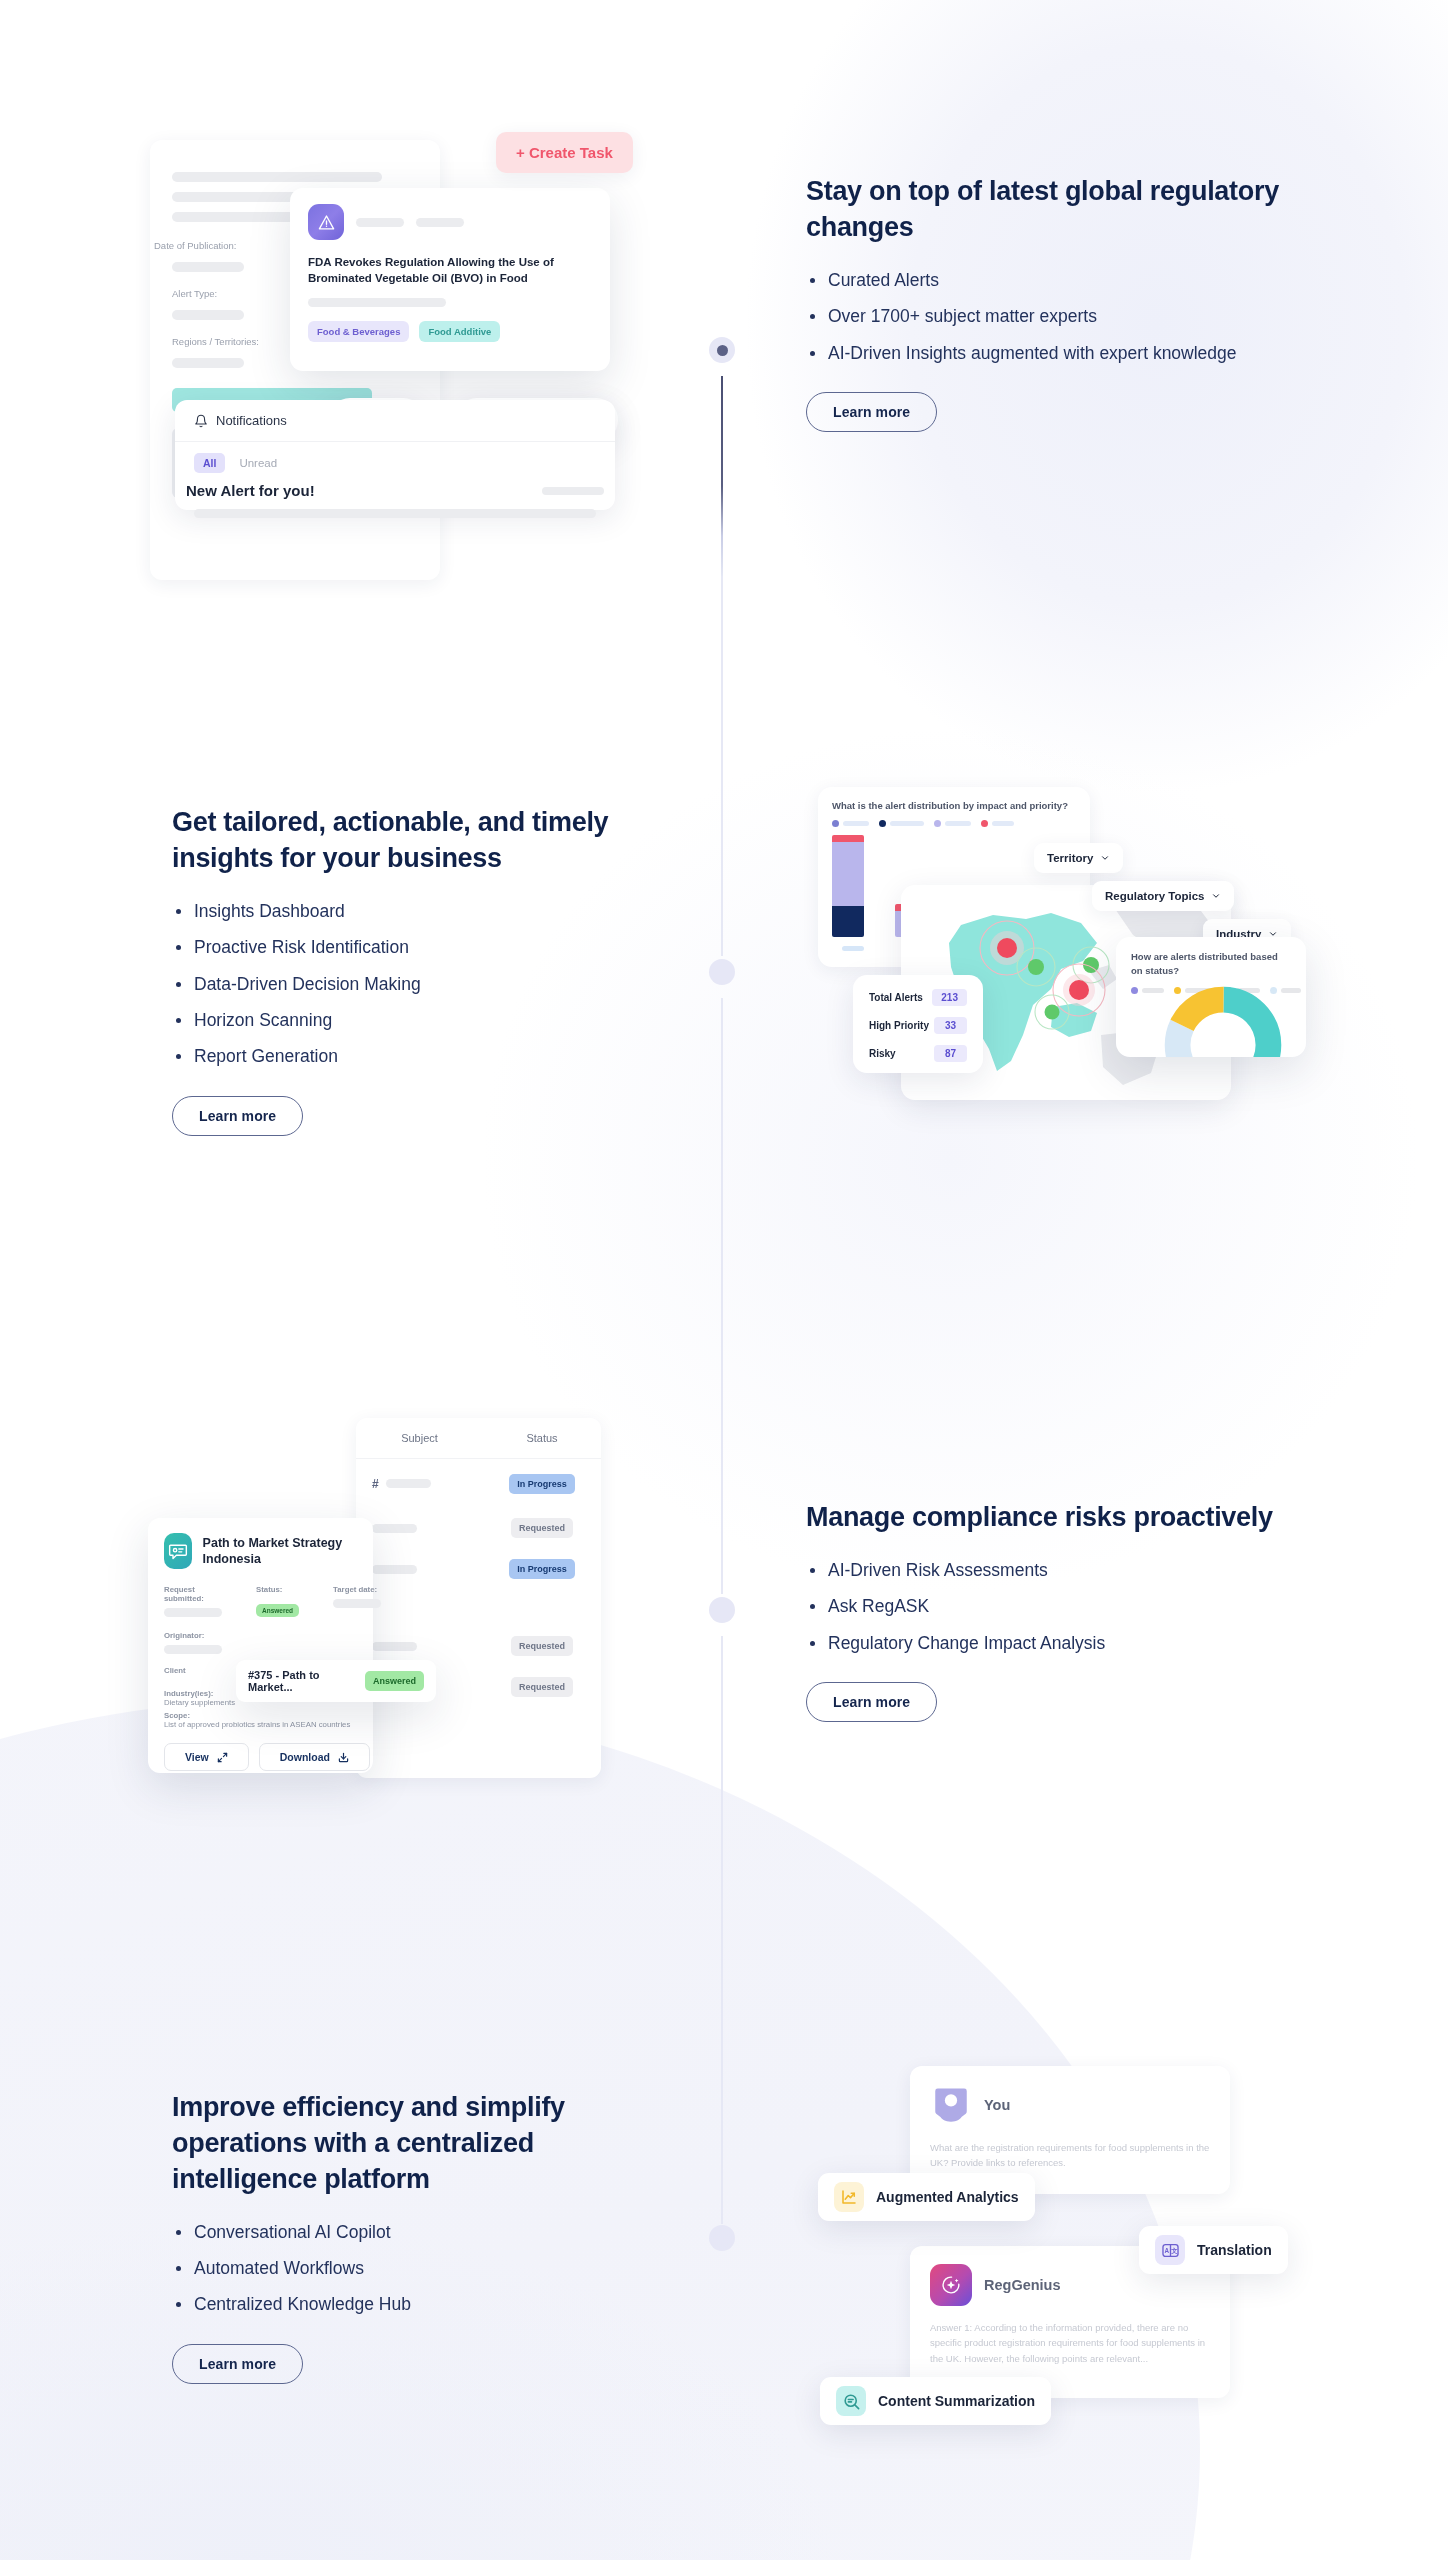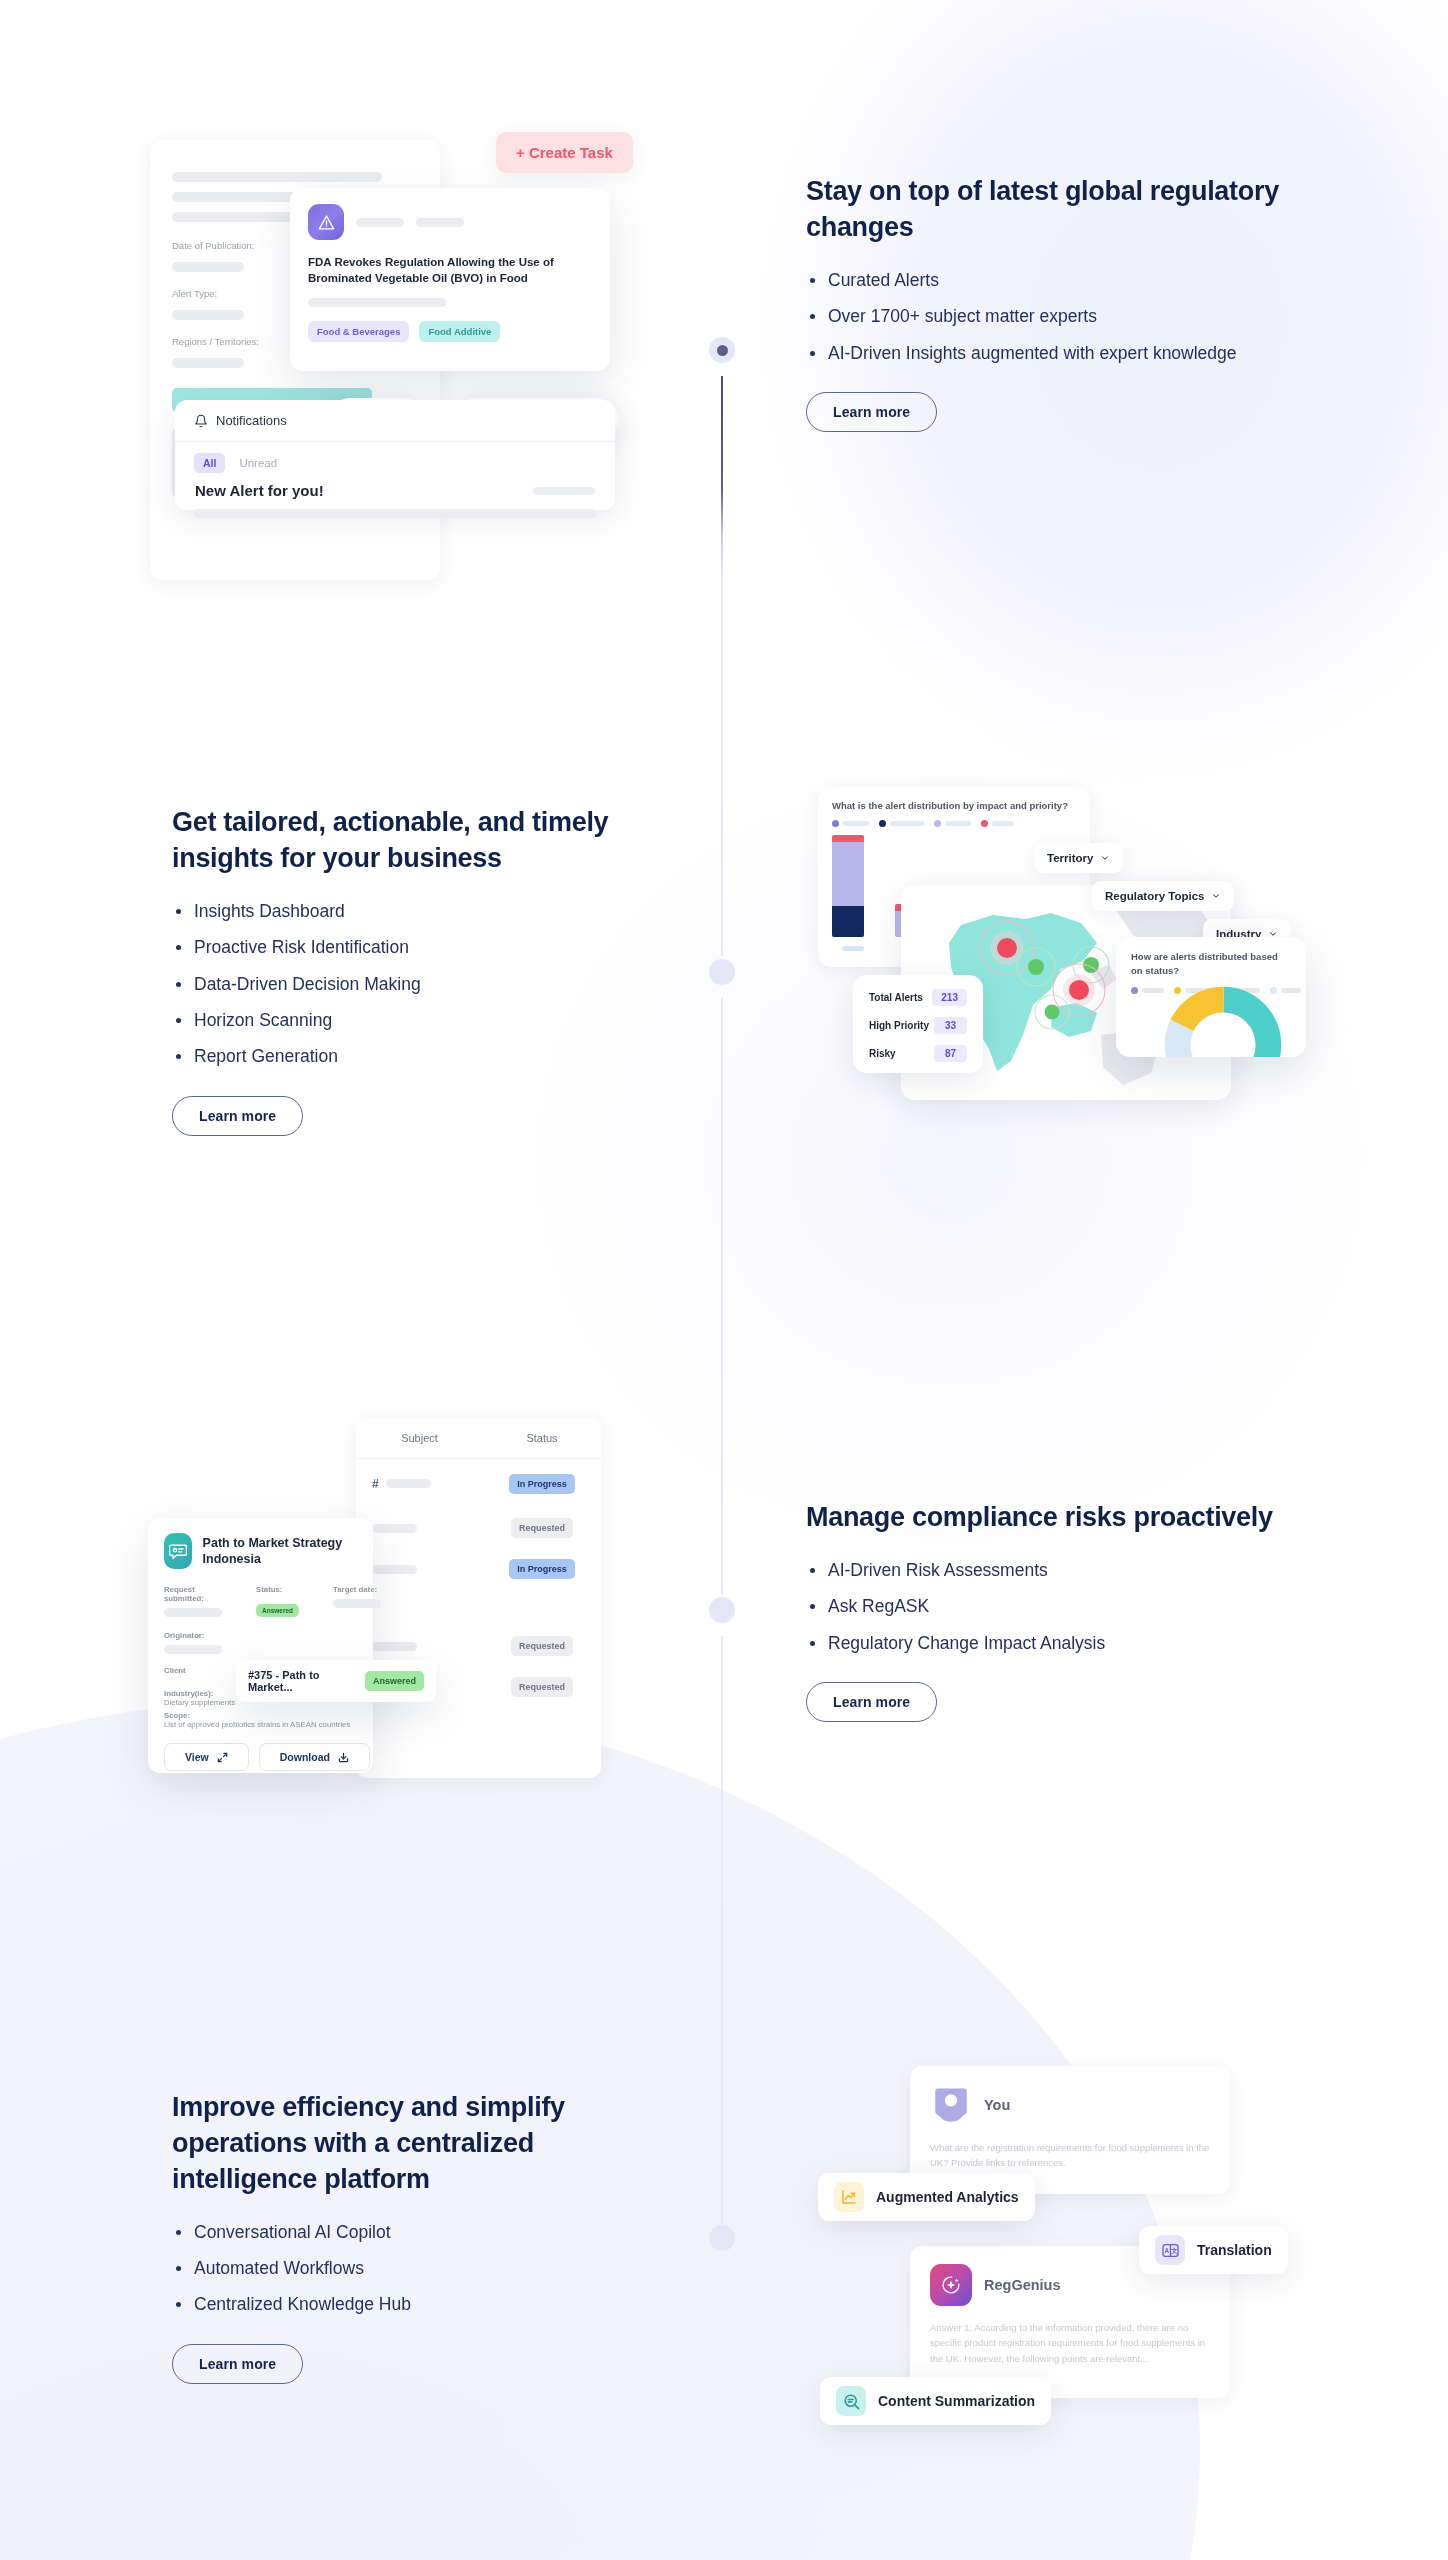--- a/index.html
+++ b/index.html
@@ -187,21 +187,21 @@
     </div>
 </div>
 
 <div class="s1">
 
   <div class="card doc-card sh-sm">
     <div class="skel" style="position:absolute;left:22px;top:32px;width:210px;height:10px;"></div>
     <div class="skel" style="position:absolute;left:22px;top:52px;width:180px;height:10px;"></div>
     <div class="skel" style="position:absolute;left:22px;top:72px;width:180px;height:10px;"></div>
 
-    <div class="lbl-mini" style="position:absolute;left:22px;top:100px;">Date of Publication:</div>
+    <div class="lbl-mini" style="position:absolute;left:4px;top:100px;">Date of Publication:</div>
     <div class="skel" style="position:absolute;left:22px;top:122px;width:72px;height:10px;"></div>
     <div class="lbl-mini" style="position:absolute;left:22px;top:148px;">Alert Type:</div>
     <div class="skel" style="position:absolute;left:22px;top:170px;width:72px;height:10px;"></div>
     <div class="lbl-mini" style="position:absolute;left:22px;top:196px;">Regions / Territories:</div>
     <div class="skel" style="position:absolute;left:22px;top:218px;width:72px;height:10px;"></div>
 
     <div style="position:absolute;left:22px;top:248px;width:200px;height:24px;background:#9fe6e0;border-radius:5px;"></div>
     <div style="position:absolute;left:22px;top:288px;width:230px;height:70px;background:#eceef1;border-radius:6px;"></div>
   </div>
 
@@ -239,21 +239,21 @@
       <svg width="14" height="14" viewBox="0 0 24 24" fill="none" stroke="#2a3347" stroke-width="1.8" stroke-linecap="round" stroke-linejoin="round">
         <path d="M18 8a6 6 0 1 0-12 0c0 7-3 9-3 9h18s-3-2-3-9"></path>
           <path d="M13.7 21a2 2 0 0 1-3.4 0"></path>
       </svg>
       <span>Notifications</span>
     </div>
     <div style="padding:11px 19px 0;display:flex;align-items:center;gap:14px;">
       <span class="chip-all">All</span>
       <span class="chip-unread">Unread</span>
     </div>
-    <div style="padding:9px 20px 0;display:flex;align-items:center;justify-content:space-between;">
+    <div style="padding:9px 11px 0;display:flex;align-items:center;justify-content:space-between;">
       <span class="notif-title">New Alert for you!</span>
       <span class="skel" style="width:62px;height:8px;"></span>
     </div>
     <div class="skel" style="margin:10px 19px 0;height:9px;width:402px;"></div>
   </div>
 
   <div class="create-task sh-sm">+ Create Task</div>
 </div>
 
 <div class="section copy" style="left:806px;top:174px;">

